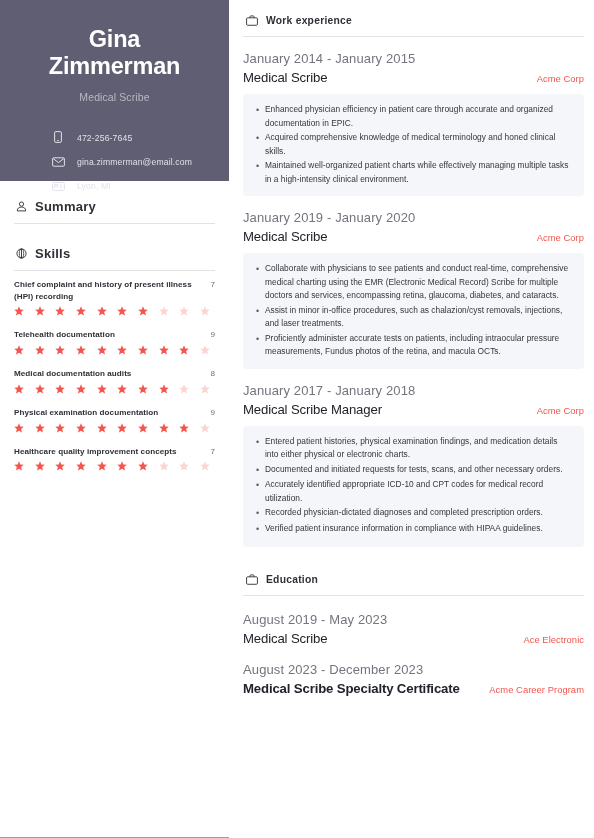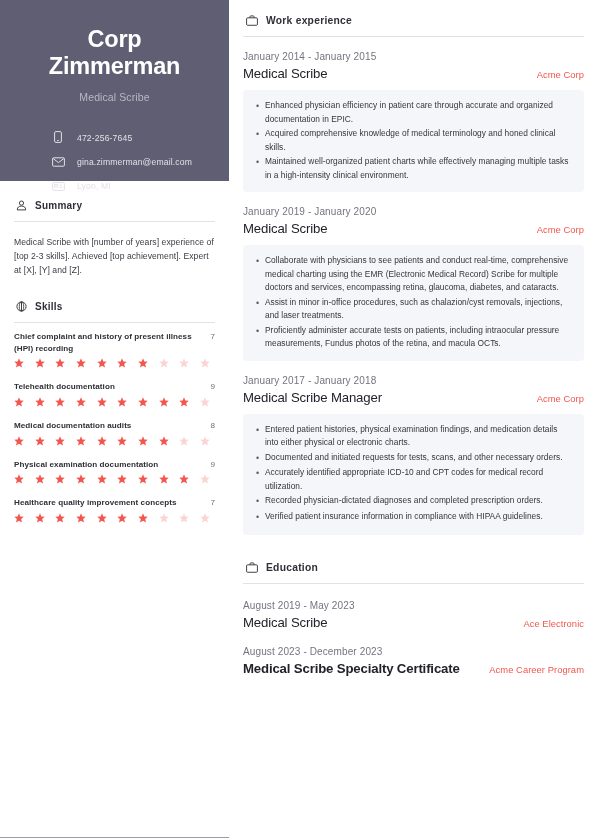--- a/index.html
+++ b/index.html
@@ -98,21 +98,21 @@
 
   .side-head-icon {
     width: 13px;
     height: 13px;
     display: flex;
     align-items: center;
     justify-content: center;
   }
 
   .side-head-title {
-    font-size: 10px;
+    font-size: 13px;
     font-weight: bold;
     color: #2f3037;
     letter-spacing: 0.25px;
   }
 
   .side-rule {
     height: 1px;
     background: #dfe2e7;
     margin-top: 9px;
     margin-bottom: 0;
@@ -200,21 +200,21 @@
 
   .main-rule {
     height: 1px;
     background: #dfe2e7;
     margin-top: 9px;
   }
 
   .entry { margin-top: 14px; }
 
   .entry-dates {
-    font-size: 10px;
+    font-size: 13px;
     color: #73757e;
     letter-spacing: 0.12px;
     margin-bottom: 4px;
   }
 
   .entry-line {
     display: flex;
     align-items: baseline;
     justify-content: space-between;
     gap: 10px;
@@ -282,21 +282,21 @@
   }
 </style>
 </head>
 <body>
 
 <div class="page">
 
   <aside class="sidebar">
 
     <div class="sidebar-header">
-      <div class="full-name">Corp Zimmerman</div>
+      <div class="full-name">Gina Zimmerman</div>
       <div class="job-title-sub">Medical Scribe</div>
 
       <div class="contact-list">
 
         <div class="contact-row">
           <span class="contact-icon">
             <svg width="8" height="12" viewBox="0 0 8 12" fill="none">
               <rect x="0.6" y="0.6" width="6.8" height="10.8" rx="1.2" stroke="#e2e1e8" stroke-width="1"></rect>
               <line x1="3.1" y1="9.5" x2="4.9" y2="9.5" stroke="#e2e1e8" stroke-width="0.9"></line>
             </svg>
@@ -336,21 +336,20 @@
           <span class="side-head-icon">
             <svg width="11" height="11" viewBox="0 0 12 12" fill="none">
               <circle cx="6" cy="3.4" r="2.3" stroke="#2f3037" stroke-width="1"></circle>
               <path d="M1.4 10.6 C1.4 7.9 3.4 6.6 6 6.6 C8.6 6.6 10.6 7.9 10.6 10.6" stroke="#2f3037" stroke-width="1" fill="none"></path>
               <line x1="1.1" y1="10.8" x2="10.9" y2="10.8" stroke="#2f3037" stroke-width="1"></line>
             </svg>
           </span>
           <span class="side-head-title">Summary</span>
         </div>
         <div class="side-rule"></div>
-        <p class="summary-text">Medical Scribe with [number of years] experience of [top 2-3 skills]. Achieved [top achievement]. Expert at [X], [Y] and [Z].</p>
       </section>
 
       <section class="side-section" style="margin-top:22px;">
         <div class="side-head">
           <span class="side-head-icon">
             <svg width="11" height="11" viewBox="0 0 12 12" fill="none">
               <circle cx="6" cy="6" r="5" stroke="#2f3037" stroke-width="1"></circle>
               <line x1="6" y1="1" x2="6" y2="11" stroke="#2f3037" stroke-width="1"></line>
               <ellipse cx="6" cy="6" rx="2.4" ry="5" stroke="#2f3037" stroke-width="0.9"></ellipse>
             </svg>

